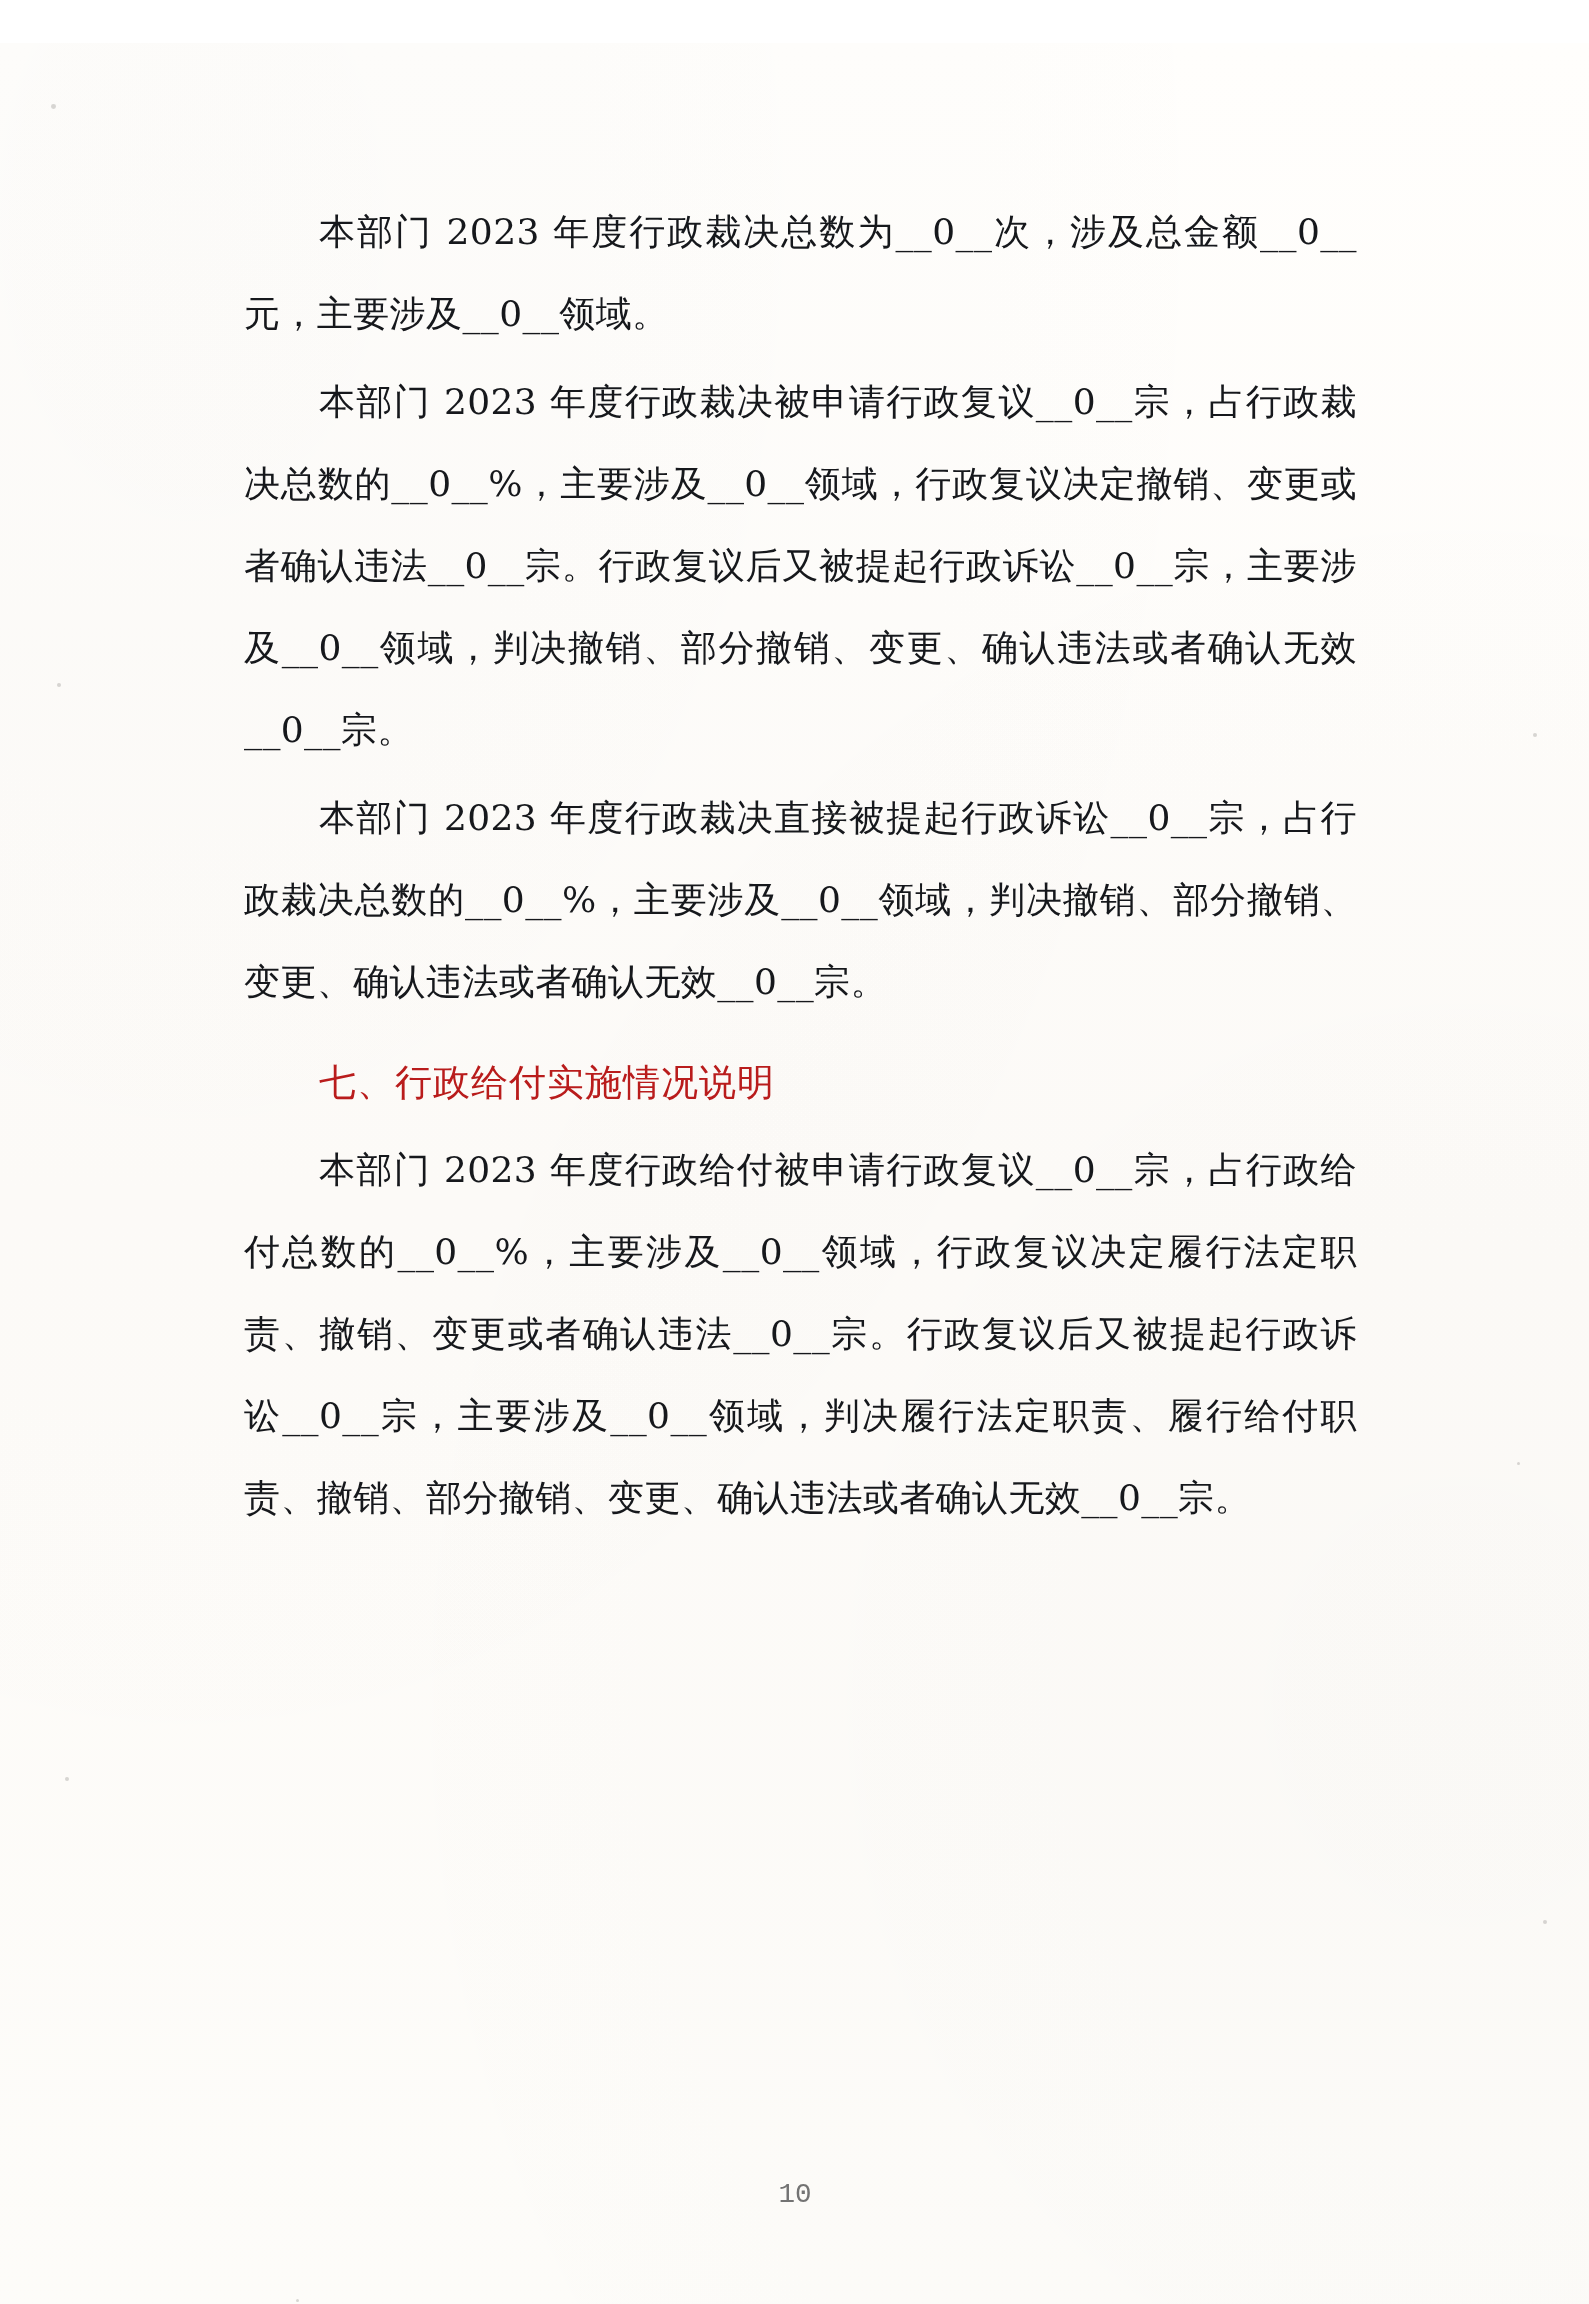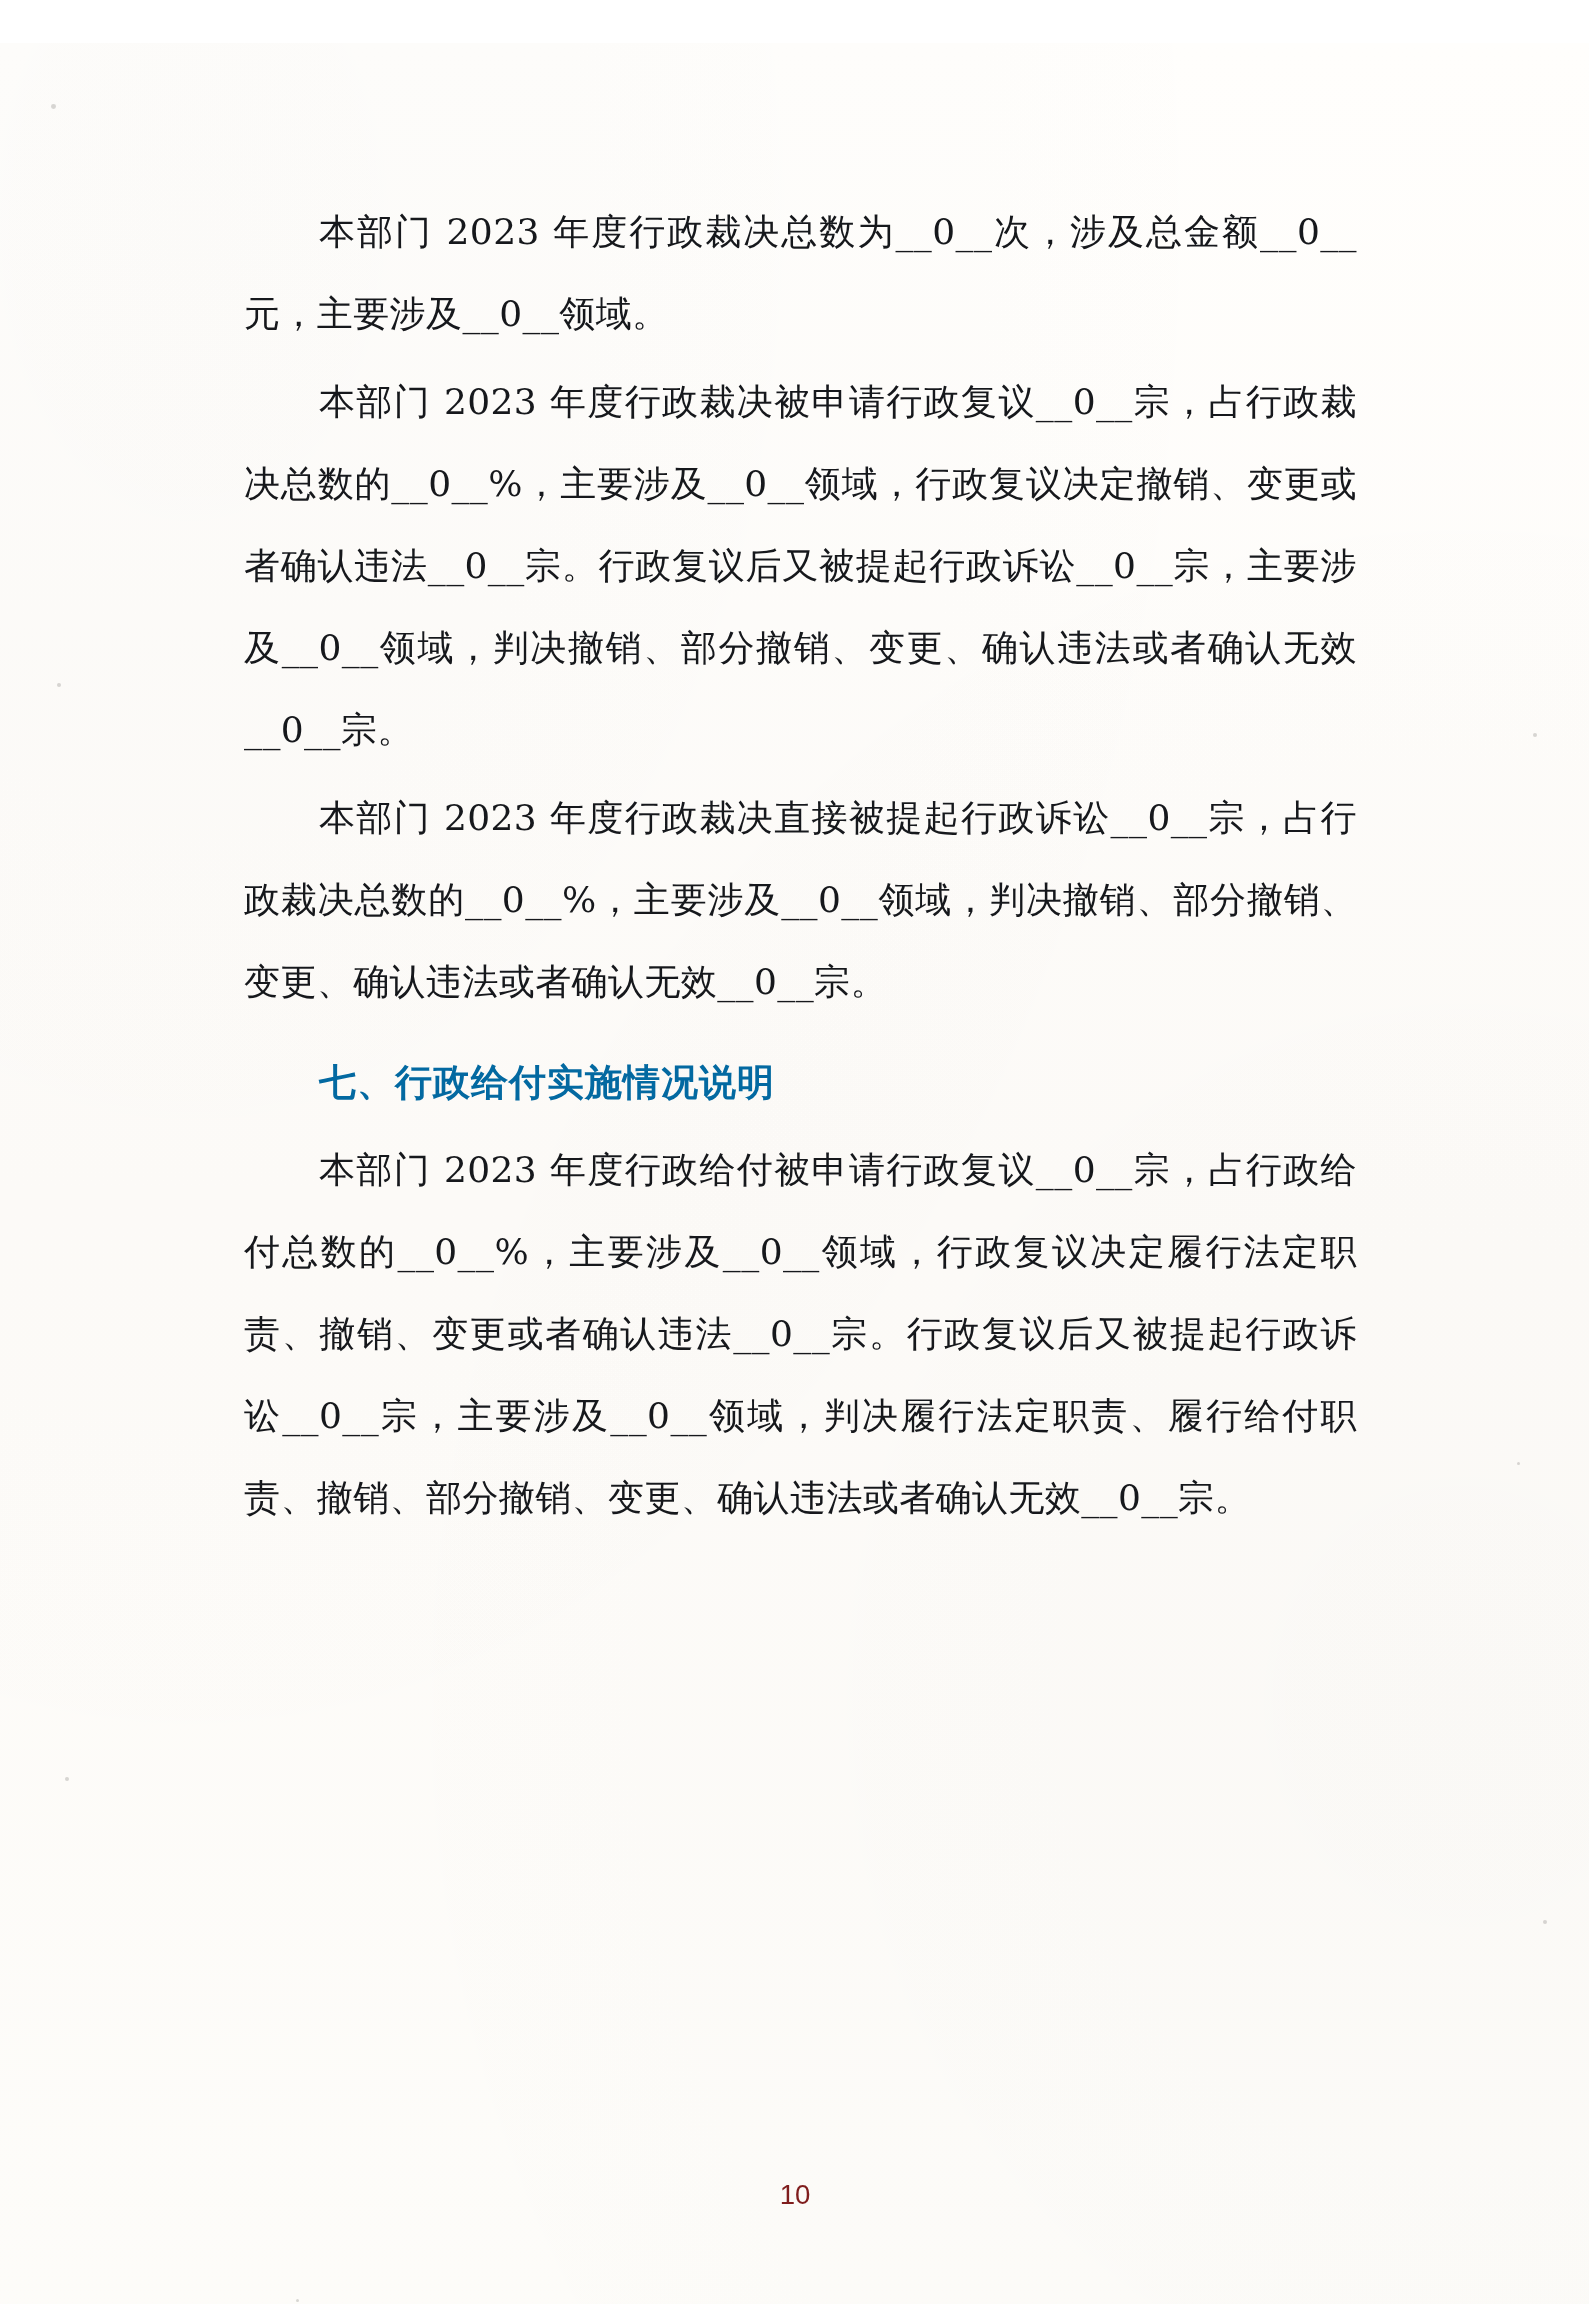--- a/index.html
+++ b/index.html
@@ -40,35 +40,35 @@
     color: #16181c;
     text-align: justify;
     text-justify: inter-ideograph;
     letter-spacing: 0.4px;
     text-indent: 75px;
   }
   h2.section-heading {
     margin: 17.7px 0 3.9px 0;
     font-size: 37px;
     line-height: 85px;
-    font-weight: bold;
-    color: #0369a1;
+    font-weight: normal;
+    color: #b91c1c;
     text-indent: 75px;
     font-family: "DejaVu Sans", sans-serif;
     letter-spacing: 1px;
   }
   .page-number {
     position: absolute;
     left: 0;
     right: 0;
     top: 2136px;
     text-align: center;
     font-size: 27.6px;
-    color: #7f1d1d;
-    font-family: Liberation Sans, sans-serif;
+    color: #737373;
+    font-family: Liberation Mono, monospace;
   }
   
   .speck {
     position: absolute;
     background: rgba(120,115,110,0.28);
     border-radius: 50%;
   }
   .s1 { left: 51px;  top: 61px;  width: 4.9px; height: 4.9px; }
   .s2 { left: 57px;  top: 640px; width: 3.9px; height: 3.9px; }
   .s3 { left: 65px;  top: 1734px;width: 3.9px; height: 3.9px; }

